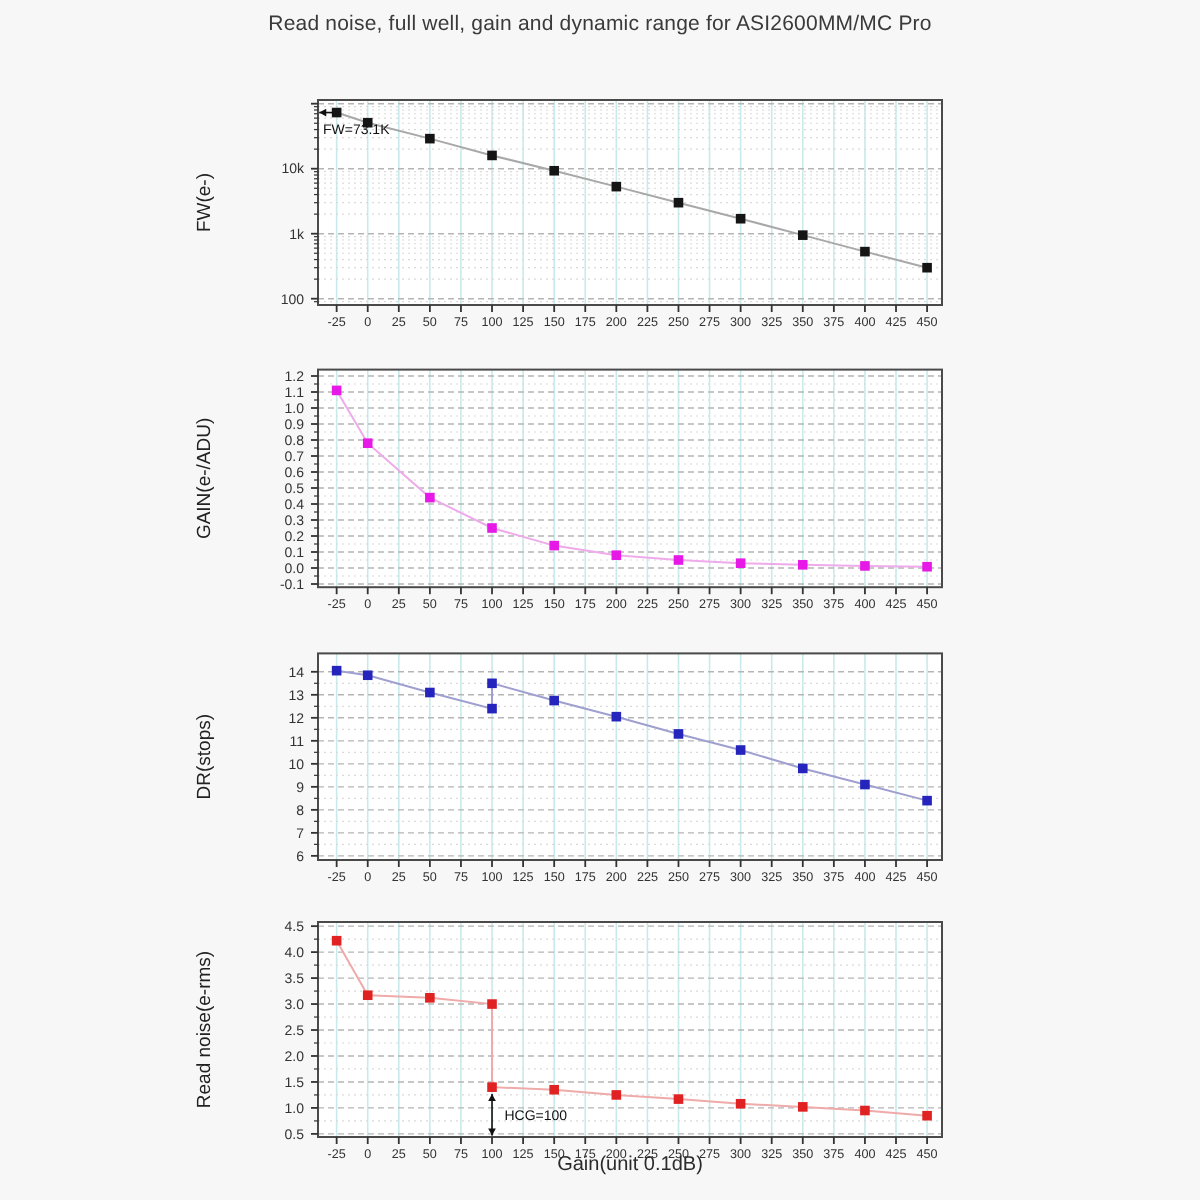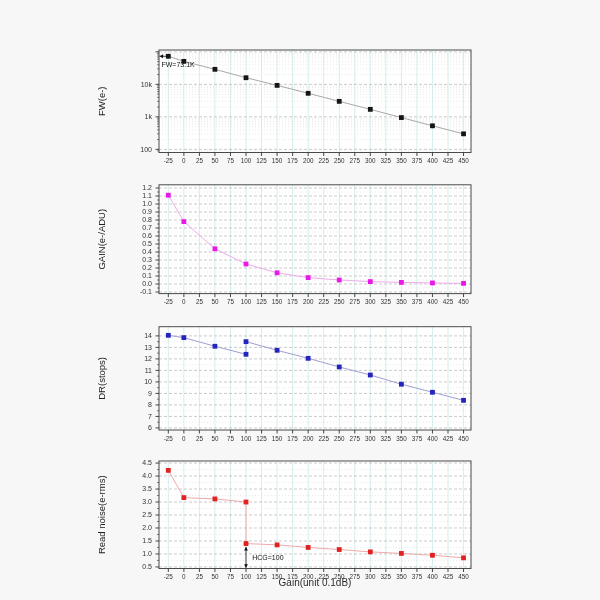--- a/index.html
+++ b/index.html
@@ -9,20 +9,21 @@
     font-size:10.5px;font-weight:500;color:#3a3a3a;letter-spacing:0.1px;}
   .x-axis-title{position:absolute;top:577px;left:159px;width:312px;text-align:center;
     font-size:10px;color:#2b2b2b;}
   svg{position:absolute;top:0;left:0;}
   text{font-family:"Liberation Sans","DejaVu Sans",sans-serif;}
 </style>
 </head>
 <body>
 
 <div class="page">
+  <div class="chart-title">Read noise, full well, gain and dynamic range for ASI2600MM/MC Pro</div>
   <svg id="chart-svg" width="600" height="600" viewBox="0 0 600 600">
       <g>
         <rect x="159" y="50" width="312" height="102.5" fill="#ffffff"></rect>
         <line x1="168.32270916334662" x2="168.32270916334662" y1="50" y2="152.5" stroke="#c9eaea" stroke-width="0.8"></line>
         <line x1="183.8605577689243" x2="183.8605577689243" y1="50" y2="152.5" stroke="#c9eaea" stroke-width="0.8"></line>
         <line x1="199.39840637450197" x2="199.39840637450197" y1="50" y2="152.5" stroke="#c9eaea" stroke-width="0.8"></line>
         <line x1="214.9362549800797" x2="214.9362549800797" y1="50" y2="152.5" stroke="#c9eaea" stroke-width="0.8"></line>
         <line x1="230.47410358565736" x2="230.47410358565736" y1="50" y2="152.5" stroke="#c9eaea" stroke-width="0.8"></line>
         <line x1="246.01195219123505" x2="246.01195219123505" y1="50" y2="152.5" stroke="#c9eaea" stroke-width="0.8"></line>
         <line x1="261.54980079681275" x2="261.54980079681275" y1="50" y2="152.5" stroke="#c9eaea" stroke-width="0.8"></line>

